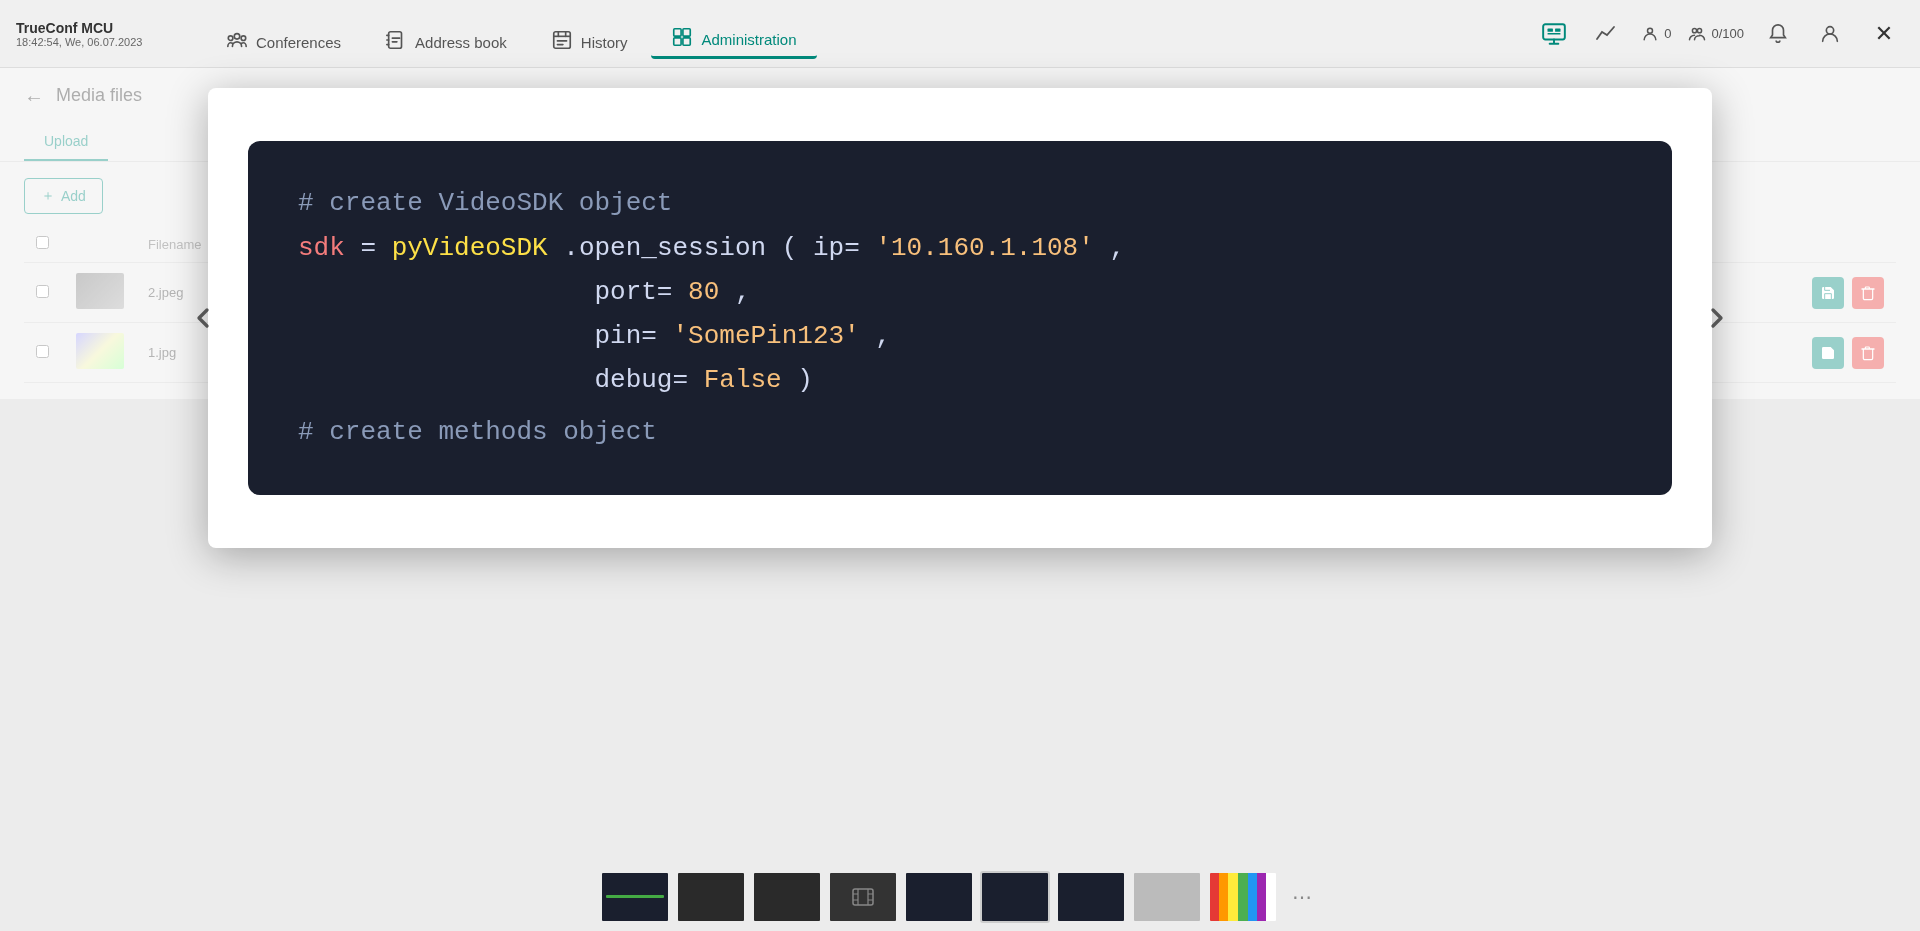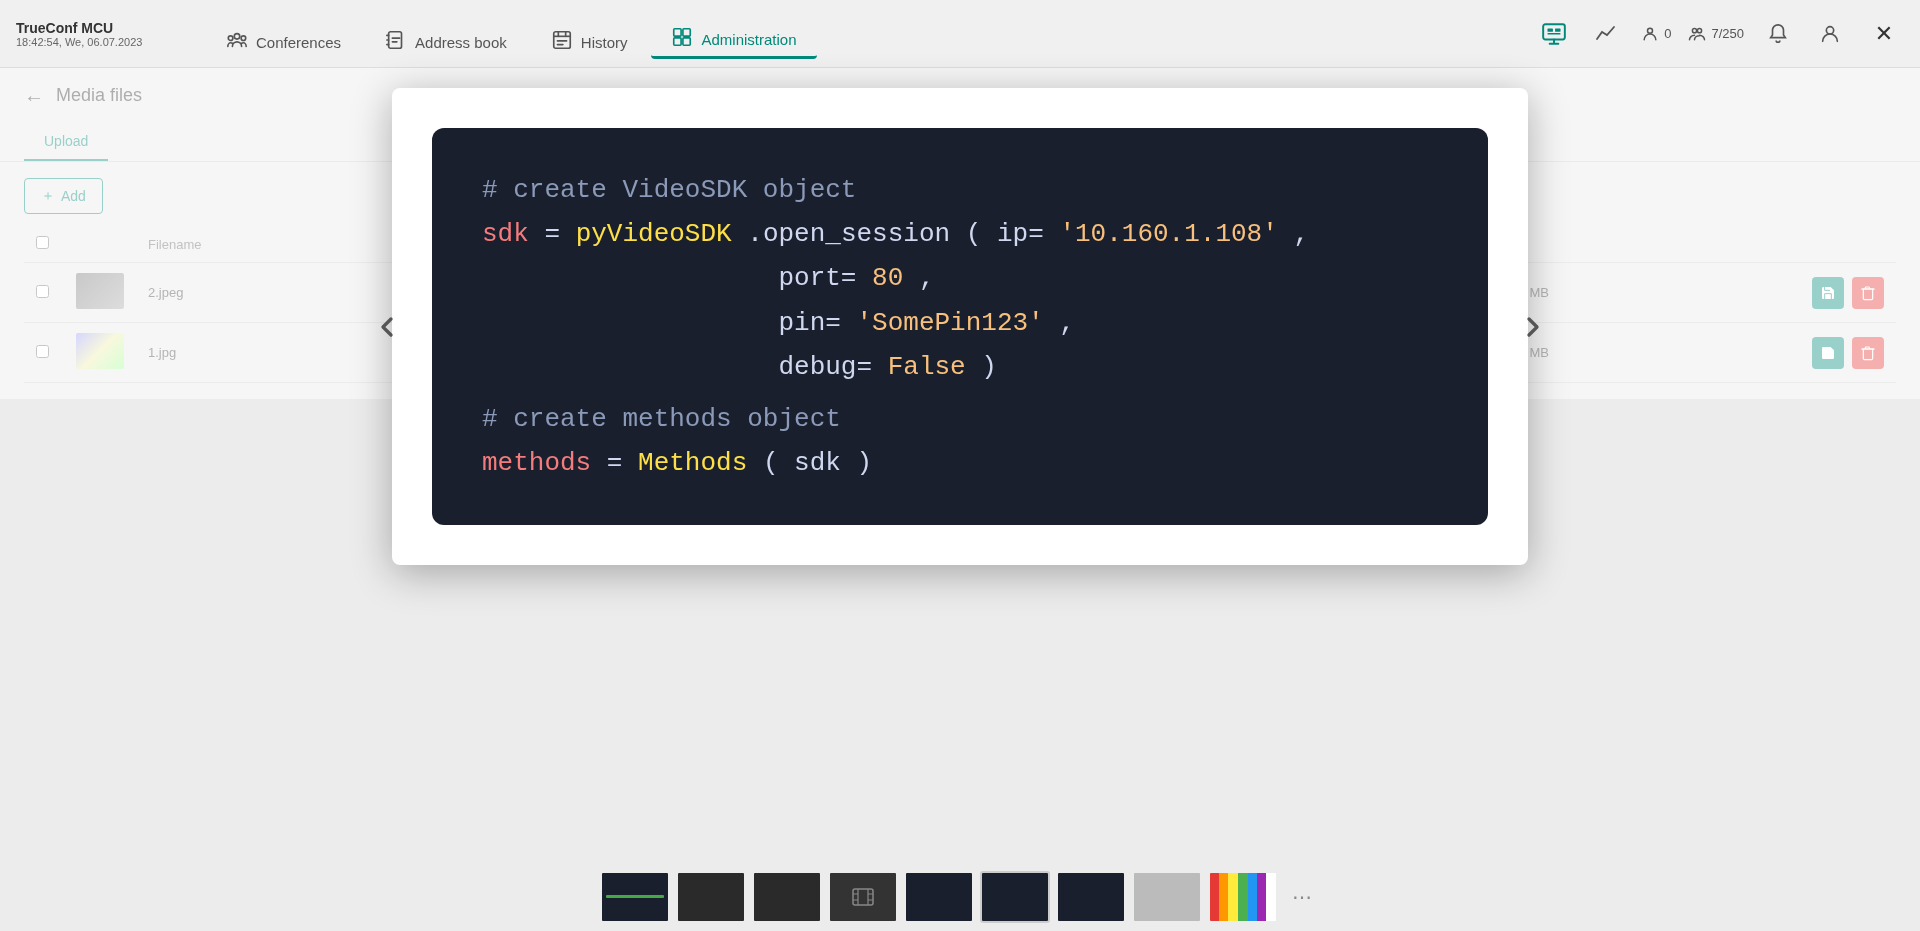--- a/index.html
+++ b/index.html
@@ -209,21 +209,21 @@
       display: flex;
       align-items: flex-start;
       justify-content: center;
       padding-top: 20px;
     }
 
     
     .modal {
       background: white;
       border-radius: 8px;
-      width: 1136px;
+      width: 1504px;
       min-height: 460px;
       position: relative;
       padding: 40px;
       display: flex;
       align-items: center;
       justify-content: center;
       box-shadow: 0 8px 40px rgba(0,0,0,0.3);
     }
 
     .modal-nav-left, .modal-nav-right {
@@ -380,21 +380,21 @@
         <path d="M5 19c0-3.9 3.1-7 7-7s7 3.1 7 7" stroke="#555" stroke-width="1.8" stroke-linecap="round"></path>
       </svg>
       <span>0</span>
     </div>
     <div class="status-counter">
       <svg width="20" height="20" viewBox="0 0 24 24" fill="none">
         <circle cx="9" cy="8" r="2.5" stroke="#555" stroke-width="1.8"></circle>
         <circle cx="15" cy="8" r="2.5" stroke="#555" stroke-width="1.8"></circle>
         <path d="M3 19c0-3 2.7-5.5 6-5.5M21 19c0-3-2.7-5.5-6-5.5M9 19c0-2.8 2.7-5 6-5" stroke="#555" stroke-width="1.8" stroke-linecap="round"></path>
       </svg>
-      <span>7/250</span>
+      <span>0/100</span>
     </div>
     <div class="topbar-right-icon">
       <svg width="22" height="22" viewBox="0 0 24 24" fill="none">
         <path d="M12 2a6 6 0 0 1 6 6v5l2 3H4l2-3V8a6 6 0 0 1 6-6z" stroke="#555" stroke-width="1.8"></path>
         <path d="M10 19a2 2 0 0 0 4 0" stroke="#555" stroke-width="1.8"></path>
       </svg>
     </div>
     <div class="topbar-right-icon">
       <svg width="22" height="22" viewBox="0 0 24 24" fill="none">
         <circle cx="12" cy="8" r="4" stroke="#555" stroke-width="1.8"></circle>
@@ -523,28 +523,20 @@
           <span class="code-default">,</span>
         </div>
         <div style="padding-left: 19ch;">
           <span class="code-default">debug=</span>
           <span class="code-string">False</span>
           <span class="code-paren">)</span>
         </div>
         <div style="margin-top: 8px;">
           <span class="code-comment"># create methods object</span>
         </div>
-        <div>
-          <span class="code-var-red">methods</span>
-          <span class="code-default"> = </span>
-          <span class="code-func-green">Methods</span>
-          <span class="code-paren">(</span>
-          <span class="code-default">sdk</span>
-          <span class="code-paren">)</span>
-        </div>
       </div>
 
       <div class="modal-nav-right">
         <svg width="32" height="32" viewBox="0 0 24 24" fill="none">
           <polyline points="9,18 15,12 9,6" stroke="#555" stroke-width="2.5" stroke-linecap="round" stroke-linejoin="round"></polyline>
         </svg>
       </div>
     </div>
 
     <div class="thumbnail-strip">

